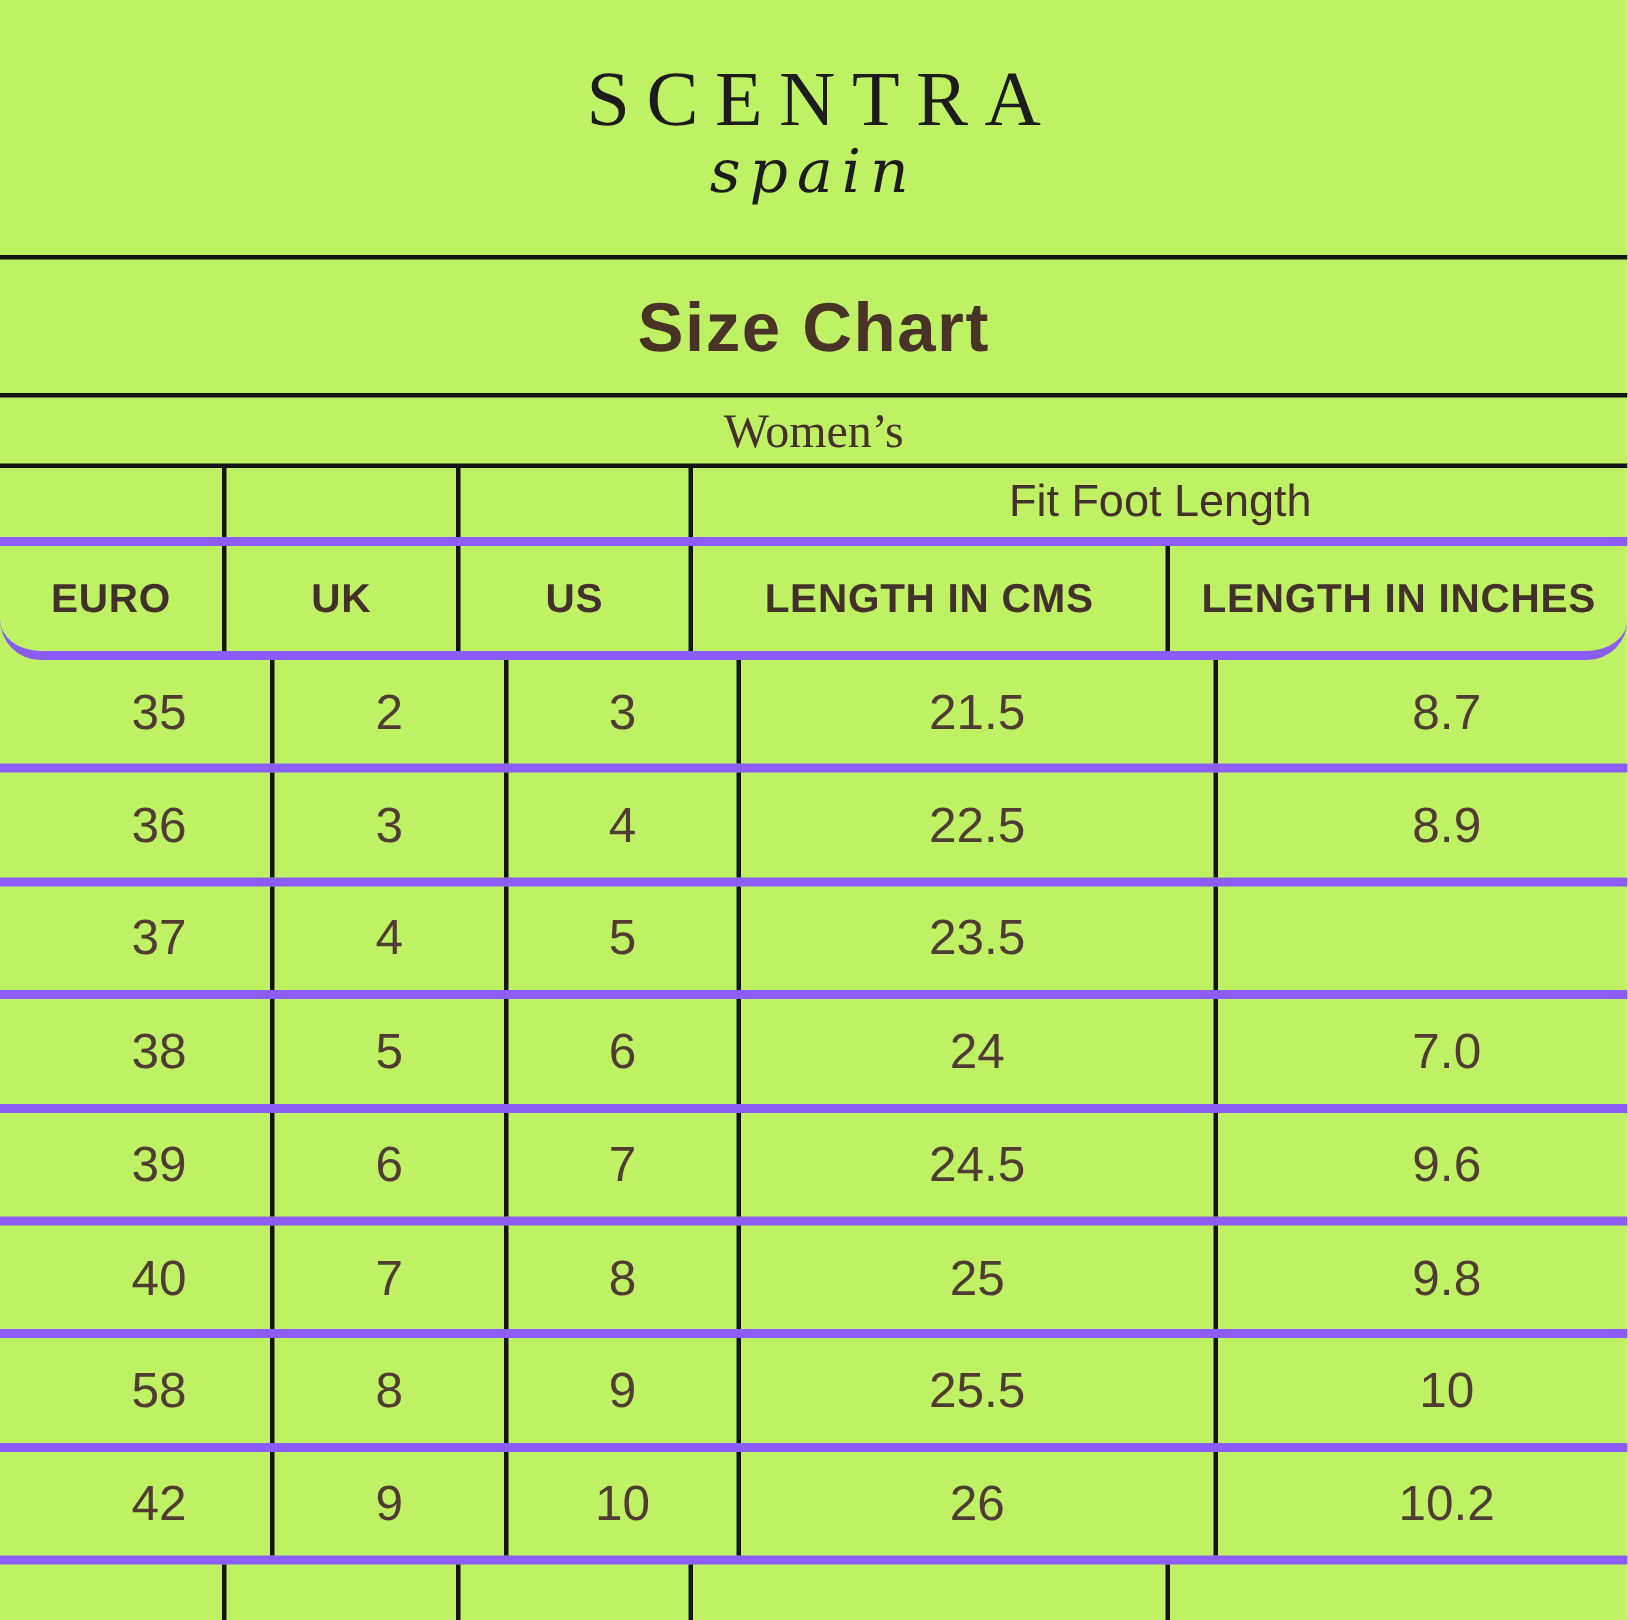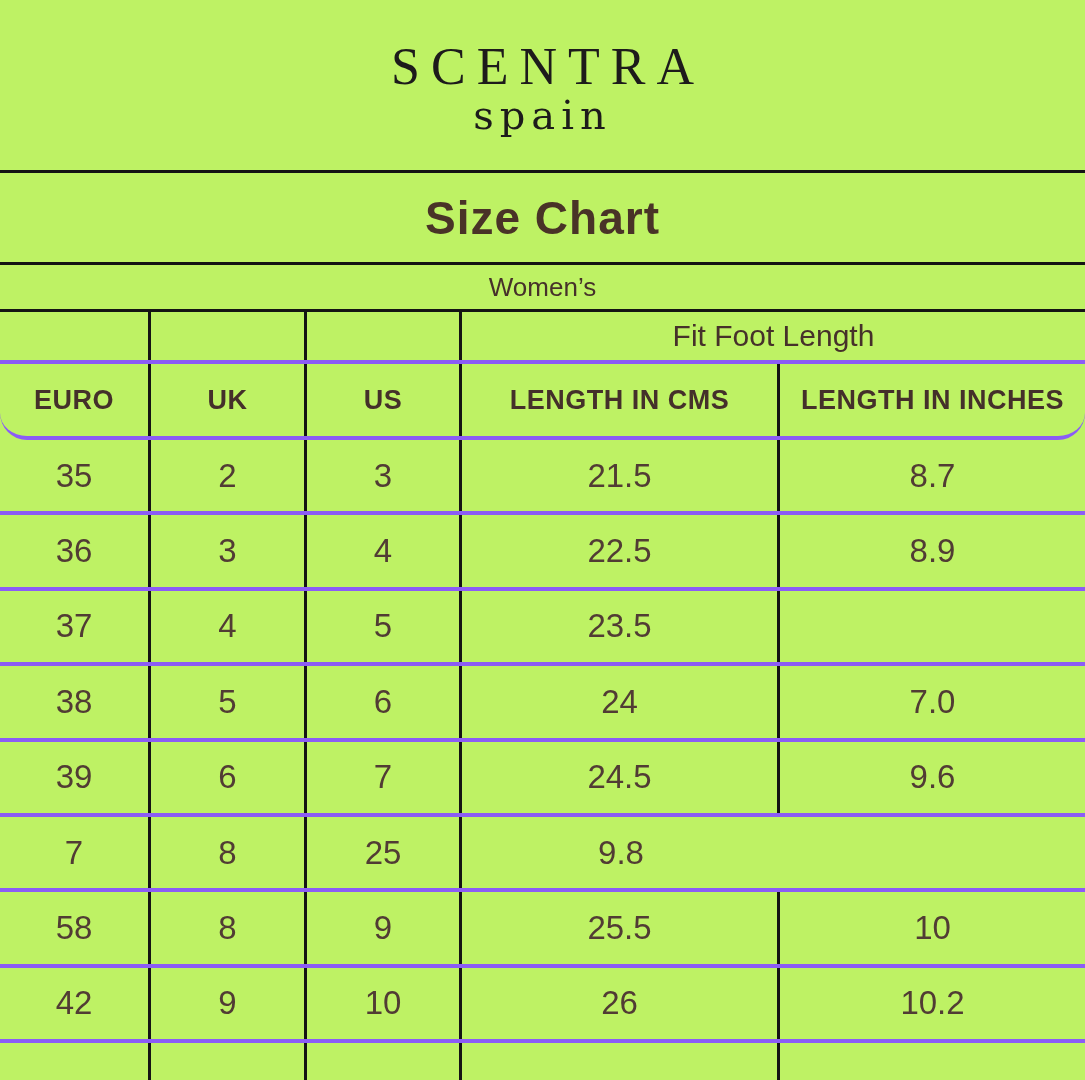--- a/index.html
+++ b/index.html
@@ -29,20 +29,21 @@
     font-family: "Liberation Serif", "DejaVu Serif", serif;
     font-size: 52px;
     font-weight: 400;
     letter-spacing: 11px;
     color: #1d1b1b;
     line-height: 1;
     text-indent: 11px; 
   }
   .brand-script {
     font-family: "DejaVu Serif", serif;
+    font-style: italic;
     font-size: 40px;
     letter-spacing: 6px;
     color: #1d1b1b;
     line-height: 1;
     margin-top: 2px;
   }
 
   
   .title-section {
     box-sizing: border-box;
@@ -56,36 +57,37 @@
     letter-spacing: 1px;
     color: #493327;
   }
   .subtitle-section {
     box-sizing: border-box;
     height: 47px;
     border-bottom: 3px solid #141414;
     display: flex;
     align-items: center;
     justify-content: center;
-    font-size: 26px;
+    font-size: 32px;
     font-weight: 500;
     color: #46312a;
+    font-family: Liberation Serif, serif;
   }
 
   
   .size-table { width: 1085px; }
   .grid-row {
     box-sizing: border-box;
     display: grid;
-    border-bottom: 4px solid #8b5cf6;
+    border-bottom: 6px solid #8b5cf6;
   }
   .cols-group { grid-template-columns: 151px 156px 155px 623px; height: 52px; }
   .cols-main  { grid-template-columns: 151px 156px 155px 318px 305px; }
   .header-row { height: 76px; border-radius: 27px; }
-  .data-row   { height: 75.4px; }
+  .data-row   { height: 75.4px; padding-left: 32px; }
   .empty-row  { height: 48.8px; border-bottom: none; }
 
   .cell {
     box-sizing: border-box;
     display: flex;
     align-items: center;
     justify-content: center;
     overflow: hidden;
   }
   .cell.sep { border-right: 3px solid #141414; }
@@ -177,20 +179,21 @@
 
     <div class="grid-row cols-main data-row">
       <div class="cell sep">39</div>
       <div class="cell sep">6</div>
       <div class="cell sep">7</div>
       <div class="cell sep">24.5</div>
       <div class="cell">9.6</div>
     </div>
 
     <div class="grid-row cols-main data-row">
+      <div class="cell sep">40</div>
       <div class="cell sep">7</div>
       <div class="cell sep">8</div>
       <div class="cell sep">25</div>
       <div class="cell">9.8</div>
     </div>
 
     <div class="grid-row cols-main data-row">
       <div class="cell sep">58</div>
       <div class="cell sep">8</div>
       <div class="cell sep">9</div>

